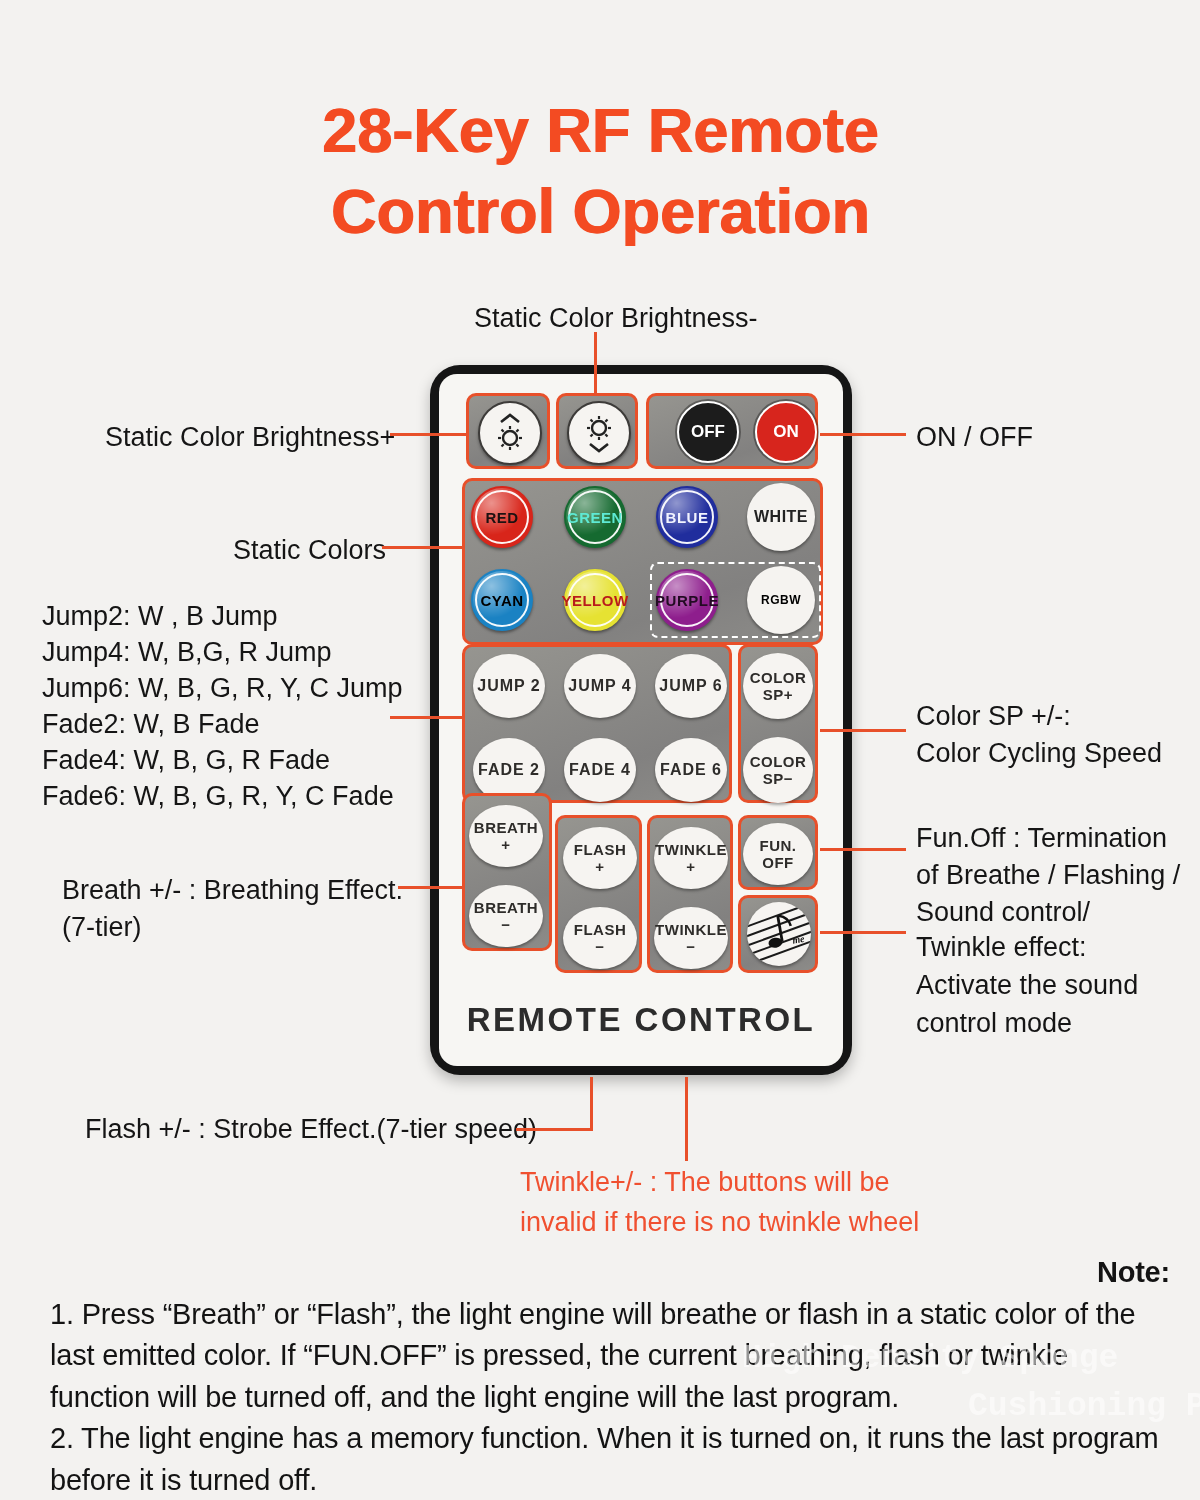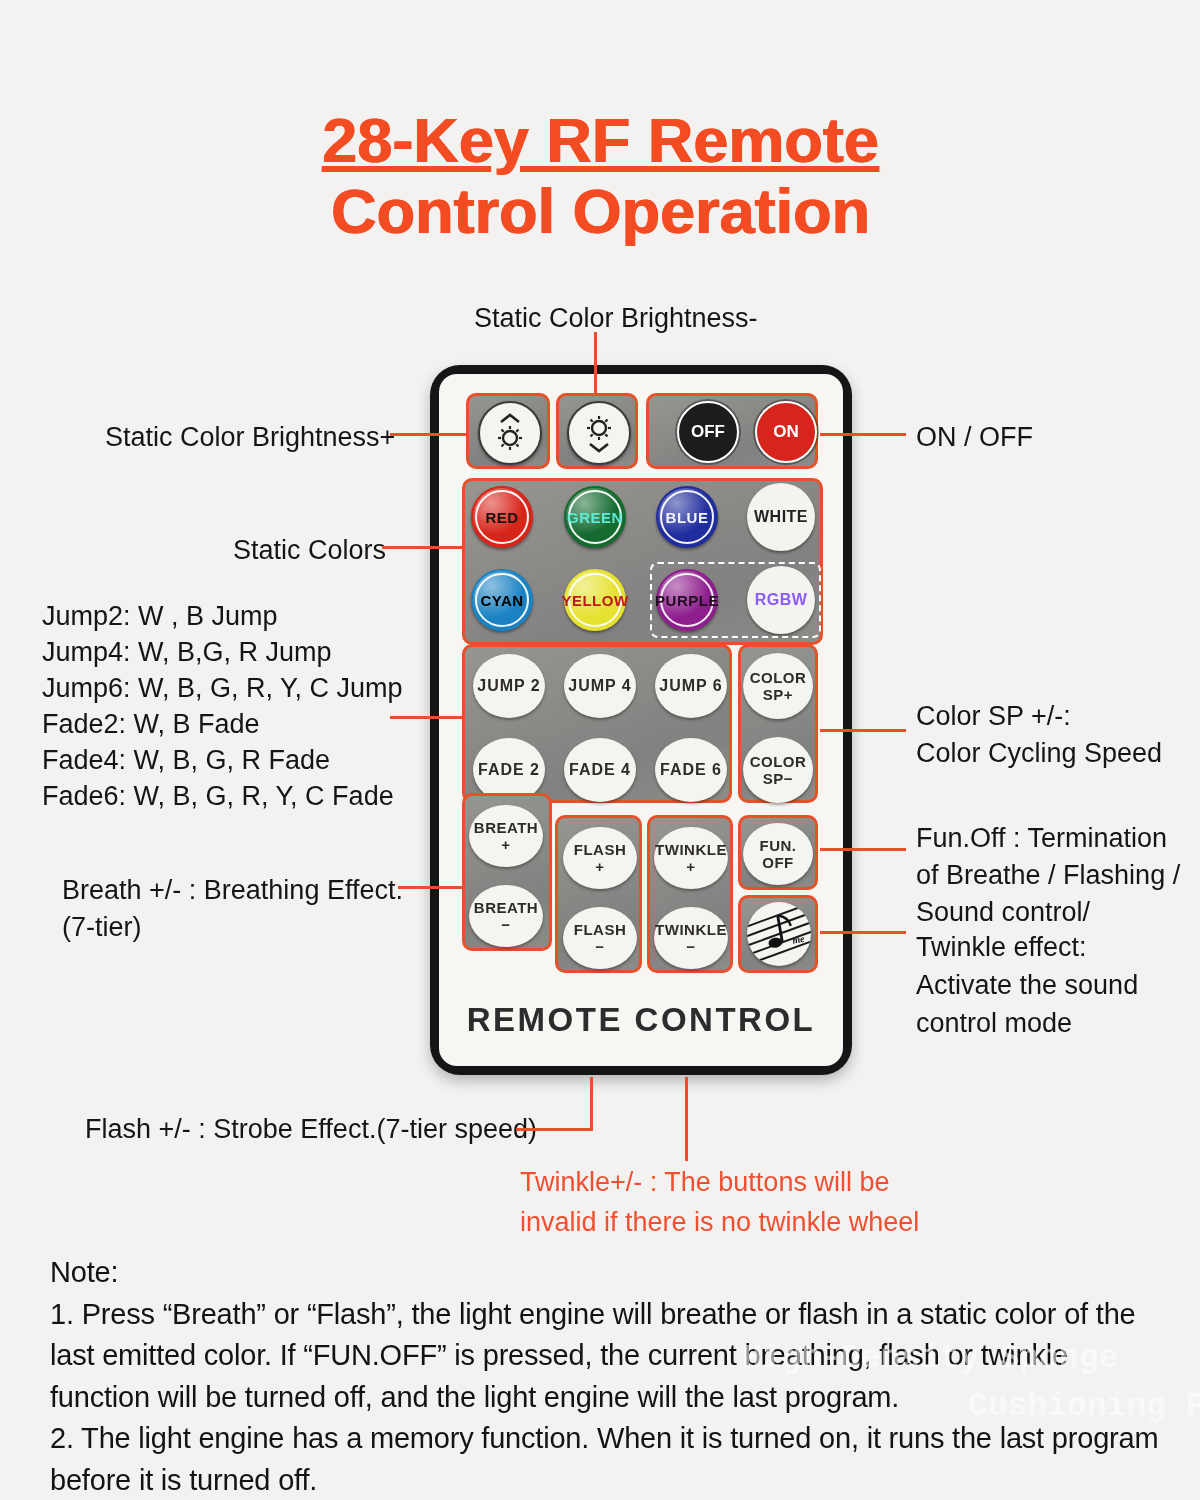--- a/index.html
+++ b/index.html
@@ -30,29 +30,29 @@
       background:radial-gradient(circle at 32% 26%,rgba(255,255,255,.5),rgba(255,255,255,0) 55%);}
   .color-btn .ring{position:absolute;inset:4px;border:2px solid rgba(255,255,255,.95);border-radius:50%;}
   .color-btn .cap{position:relative;z-index:2;font-size:15px;letter-spacing:.5px;}
   .two-line{font-size:15px;line-height:17px;letter-spacing:.5px;}
   .one-line{font-size:16px;letter-spacing:1px;}
   .dashed-box{border:2px dashed #ffffff;border-radius:8px;z-index:6;}
   .brand{left:430px;top:1001px;width:422px;text-align:center;font-size:33px;font-weight:bold;
          letter-spacing:2.5px;color:#2c2c2c;}
   
   .note{left:50px;top:1252px;width:1120px;font-size:29px;line-height:41.5px;color:#131313;letter-spacing:-0.2px;}
-  .note .h{font-weight:normal;}
+  .note .h{font-weight:bold;text-align:right;}
   .watermark{color:rgba(255,255,255,.55);font-size:33px;font-weight:bold;z-index:40;white-space:nowrap;font-family:Liberation Mono, monospace;}
 </style>
 </head>
 <body>
 
 <div id="canvas">
 
-  <div class="abs title" style="top:100px;text-decoration:underline;">28-Key RF Remote</div>
+  <div class="abs title" style="top:90px;">28-Key RF Remote</div>
   <div class="abs title" style="top:171px;">Control Operation</div>
 
   <div class="abs remote-body"></div>
   <div class="abs remote-face"></div>
 
   <div class="abs panel" style="left:466px;top:393px;width:84px;height:76px;">
     <div class="btn btn-white btn-ring" style="left:9px;top:5px;width:60px;height:60px;">
       <svg width="44" height="44" viewBox="0 0 44 44">
         <path d="M13 11 L22 4 L31 11" fill="none" stroke="#222" stroke-width="2.6"></path>
         <circle cx="22" cy="27" r="7" fill="none" stroke="#222" stroke-width="2.4"></circle>
@@ -123,21 +123,21 @@
       <div class="gloss"></div>
         <div class="ring"></div>
       <span class="cap" style="color: #b91c1c;">YELLOW</span>
     </div>
     <div class="btn color-btn" style="left: 191px; top: 88px; width: 62px; height: 62px; background: rgb(142, 30, 141);">
       <div class="gloss"></div>
         <div class="ring"></div>
       <span class="cap" style="color: rgb(35, 11, 35);">PURPLE</span>
     </div>
     <div class="btn color-btn" style="left: 282px; top: 85px; width: 68px; height: 68px; background: rgb(245, 243, 240);">
-      <span class="cap" style="font-size: 16px; color: #8b5cf6;">RGBW</span>
+      <span class="cap" style="font-size: 12px; color: #000000;">RGBW</span>
     </div>
   </div>
 
   <div class="abs panel" style="left:462px;top:644px;width:270px;height:159px;">
     <div class="btn btn-white one-line" style="left:8px;top:7px;width:72px;height:64px;">JUMP 2</div>
     <div class="btn btn-white one-line" style="left:99px;top:7px;width:72px;height:64px;">JUMP 4</div>
     <div class="btn btn-white one-line" style="left:190px;top:7px;width:72px;height:64px;">JUMP 6</div>
     <div class="btn btn-white one-line" style="left:8px;top:91px;width:72px;height:64px;">FADE 2</div>
     <div class="btn btn-white one-line" style="left:99px;top:91px;width:72px;height:64px;">FADE 4</div>
     <div class="btn btn-white one-line" style="left:190px;top:91px;width:72px;height:64px;">FADE 6</div>

